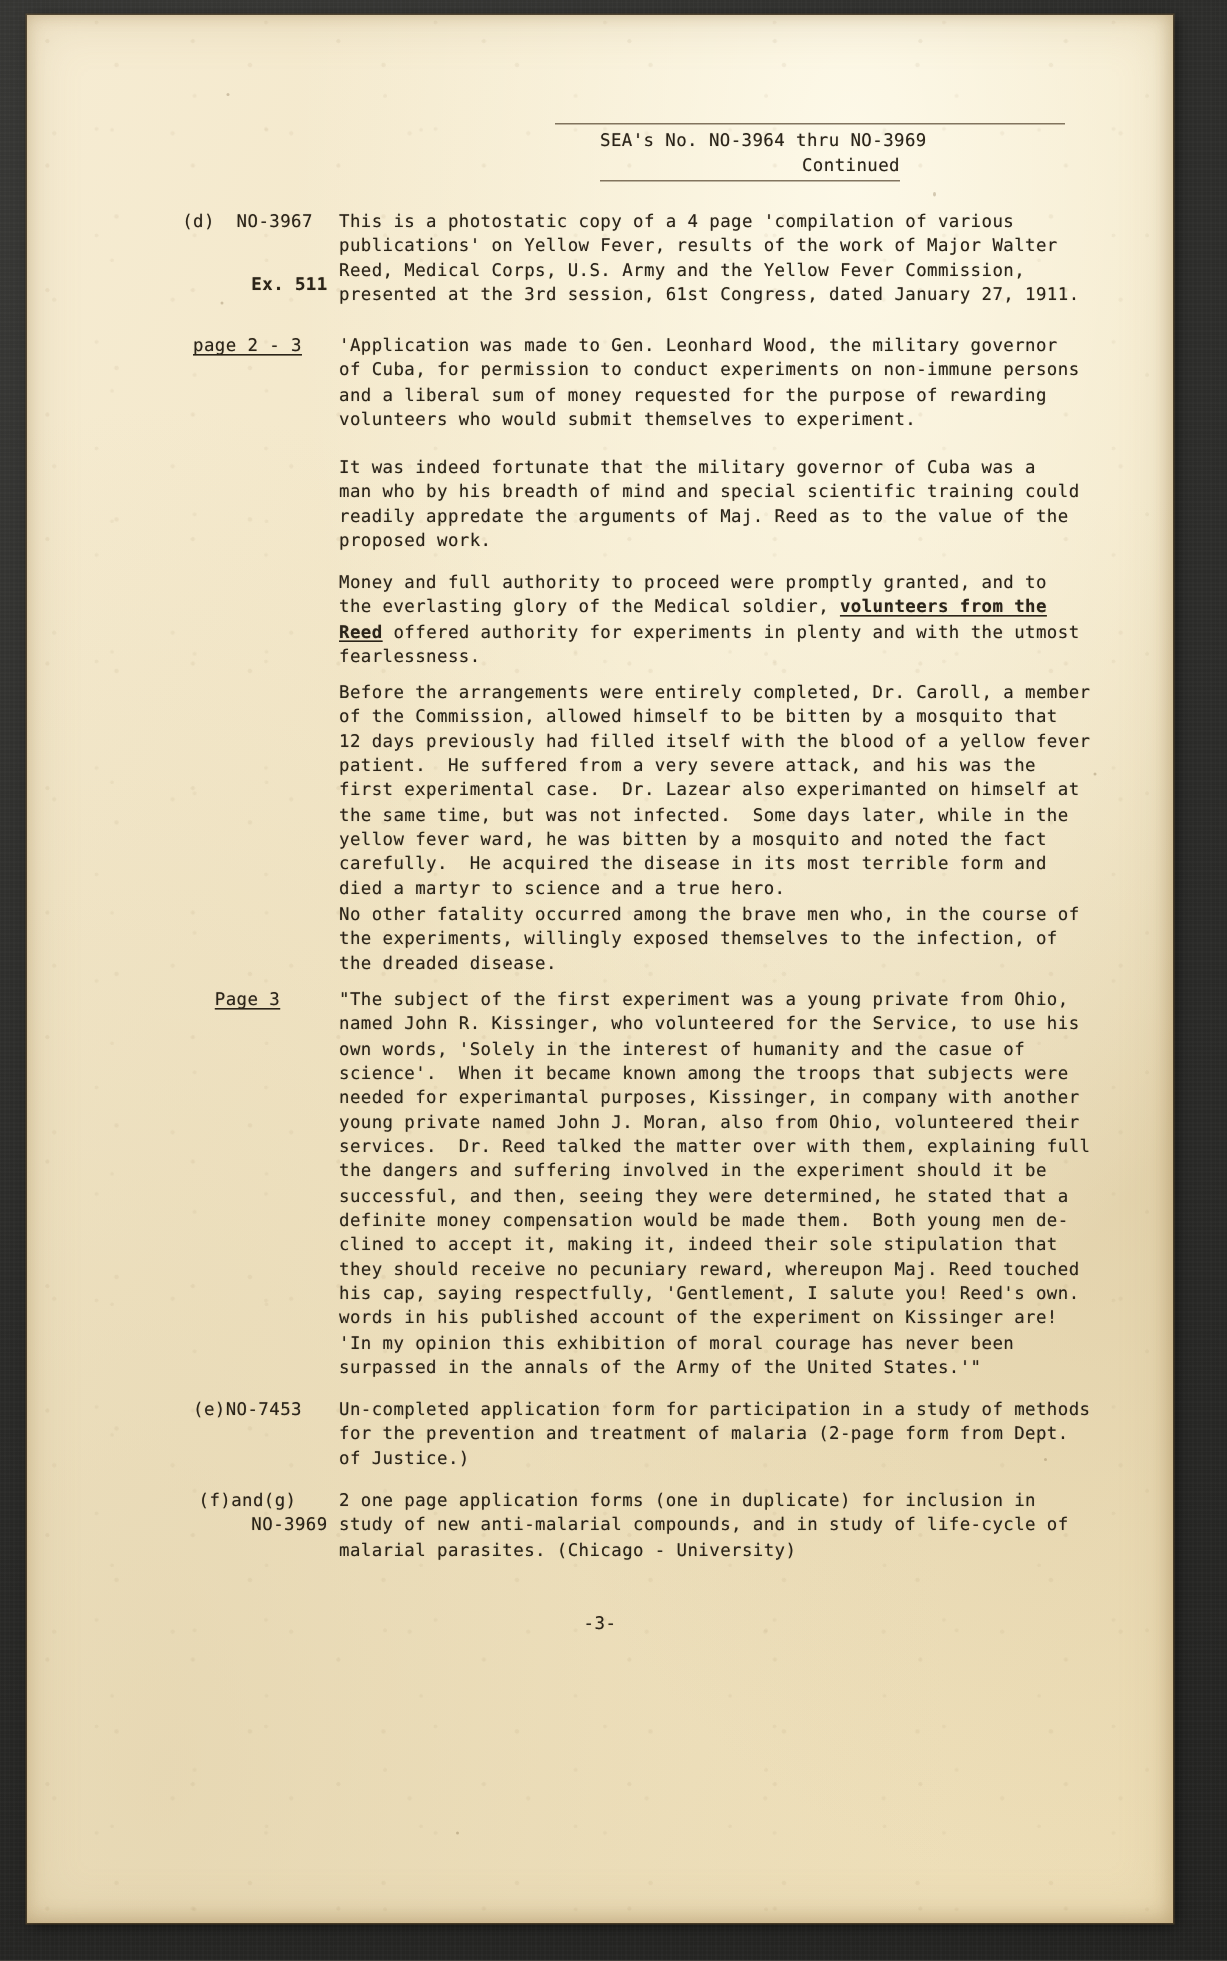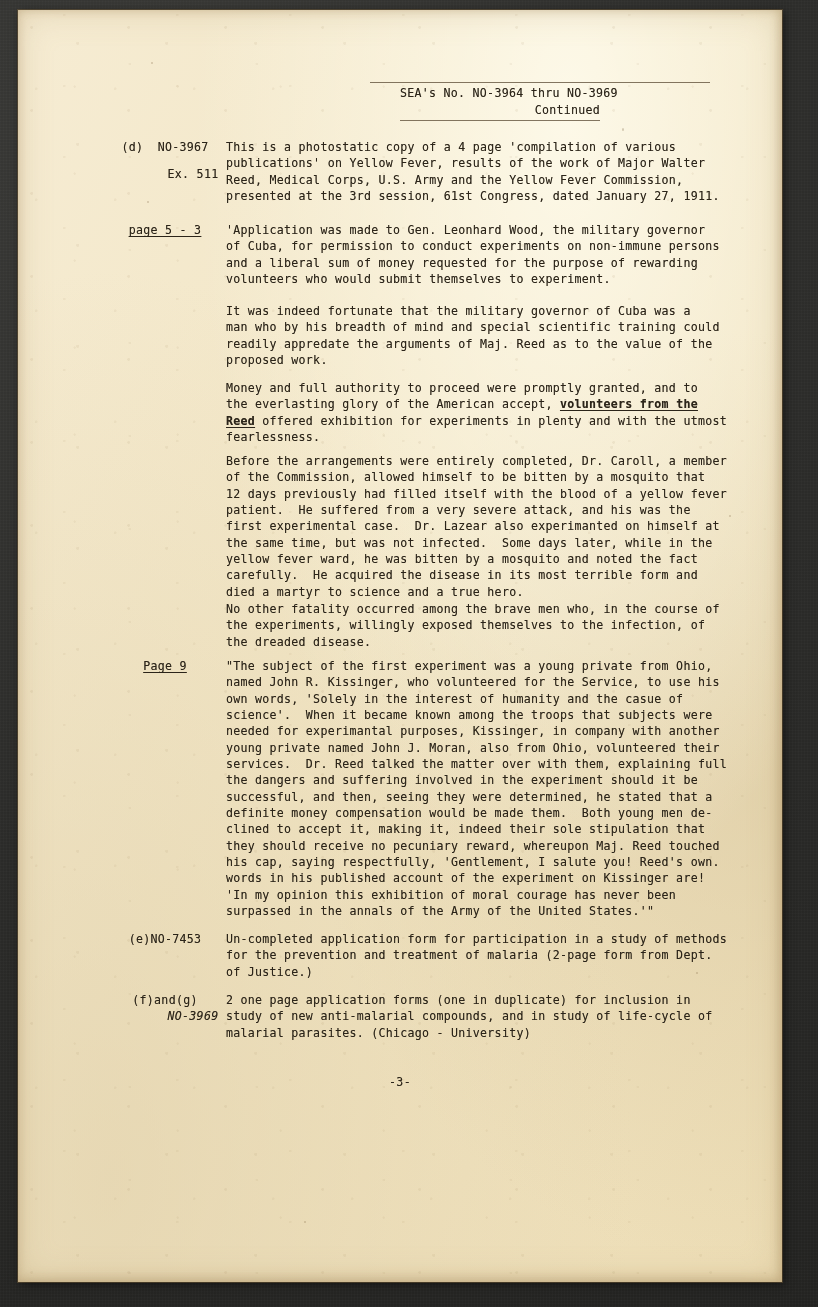--- a/index.html
+++ b/index.html
@@ -175,53 +175,53 @@
 
     <div class="doc-header">
       <div class="header-rule"></div>
       <div class="ink header-line-1">SEA's No. NO-3964 thru NO-3969</div>
       <div class="ink header-line-2">Continued</div>
       <div class="header-rule bottom"></div>
     </div>
 
     <div class="entry" style="left:88px;top:129px;width:640px;">
       <div class="ink gutter-label">(d)  NO-3967</div>
-      <div class="ink gutter-label indent-2" style="top:27px;">Ex. 511</div>
+      <div class="ink gutter-label indent-2" style="top:42px;font-weight:bold;">Ex. 511</div>
       <div class="para">
         <div class="ink">This is a photostatic copy of a 4 page 'compilation of various</div>
         <div class="ink">publications' on Yellow Fever, results of the work of Major Walter</div>
         <div class="ink">Reed, Medical Corps, U.S. Army and the Yellow Fever Commission,</div>
         <div class="ink">presented at the 3rd session, 61st Congress, dated January 27, 1911.</div>
       </div>
     </div>
 
     <div class="entry" style="left:88px;top:212px;width:640px;">
-      <div class="ink gutter-label underlined">page 5 - 3</div>
+      <div class="ink gutter-label underlined">page 2 - 3</div>
       <div class="para">
         <div class="ink">'Application was made to Gen. Leonhard Wood, the military governor</div>
         <div class="ink">of Cuba, for permission to conduct experiments on non-immune persons</div>
         <div class="ink">and a liberal sum of money requested for the purpose of rewarding</div>
         <div class="ink">volunteers who would submit themselves to experiment.</div>
       </div>
     </div>
 
     <div class="entry" style="left:88px;top:293px;width:640px;">
       <div class="para">
         <div class="ink">It was indeed fortunate that the military governor of Cuba was a</div>
         <div class="ink">man who by his breadth of mind and special scientific training could</div>
         <div class="ink">readily appredate the arguments of Maj. Reed as to the value of the</div>
         <div class="ink">proposed work.</div>
       </div>
     </div>
 
     <div class="entry" style="left:88px;top:370px;width:640px;">
       <div class="para">
         <div class="ink">Money and full authority to proceed were promptly granted, and to</div>
-        <div class="ink"><span>the everlasting glory of the American accept, </span><span class="u">volunteers from the</span></div>
-        <div class="ink"><span class="u">Reed</span><span> offered exhibition for experiments in plenty and with the utmost</span></div>
+        <div class="ink"><span>the everlasting glory of the Medical soldier, </span><span class="u">volunteers from the</span></div>
+        <div class="ink"><span class="u">Reed</span><span> offered authority for experiments in plenty and with the utmost</span></div>
         <div class="ink">fearlessness.</div>
       </div>
     </div>
 
     <div class="entry" style="left:88px;top:443px;width:640px;">
       <div class="para">
         <div class="ink">Before the arrangements were entirely completed, Dr. Caroll, a member</div>
         <div class="ink">of the Commission, allowed himself to be bitten by a mosquito that</div>
         <div class="ink">12 days previously had filled itself with the blood of a yellow fever</div>
         <div class="ink">patient.  He suffered from a very severe attack, and his was the</div>
@@ -235,21 +235,21 @@
 
     <div class="entry" style="left:88px;top:591px;width:640px;">
       <div class="para">
         <div class="ink">No other fatality occurred among the brave men who, in the course of</div>
         <div class="ink">the experiments, willingly exposed themselves to the infection, of</div>
         <div class="ink">the dreaded disease.</div>
       </div>
     </div>
 
     <div class="entry" style="left:88px;top:648px;width:640px;">
-      <div class="ink gutter-label underlined">Page 9</div>
+      <div class="ink gutter-label underlined">Page 3</div>
       <div class="para">
         <div class="ink">"The subject of the first experiment was a young private from Ohio,</div>
         <div class="ink">named John R. Kissinger, who volunteered for the Service, to use his</div>
         <div class="ink">own words, 'Solely in the interest of humanity and the casue of</div>
         <div class="ink">science'.  When it became known among the troops that subjects were</div>
         <div class="ink">needed for experimantal purposes, Kissinger, in company with another</div>
         <div class="ink">young private named John J. Moran, also from Ohio, volunteered their</div>
         <div class="ink">services.  Dr. Reed talked the matter over with them, explaining full</div>
         <div class="ink">the dangers and suffering involved in the experiment should it be</div>
         <div class="ink">successful, and then, seeing they were determined, he stated that a</div>
@@ -267,21 +267,21 @@
       <div class="ink gutter-label">(e)NO-7453</div>
       <div class="para">
         <div class="ink">Un-completed application form for participation in a study of methods</div>
         <div class="ink">for the prevention and treatment of malaria (2-page form from Dept.</div>
         <div class="ink">of Justice.)</div>
       </div>
     </div>
 
     <div class="entry" style="left:88px;top:982px;width:640px;">
       <div class="ink gutter-label">(f)and(g)</div>
-      <div class="ink gutter-label indent-2" style="top:16.35px;font-style:italic;">NO-3969</div>
+      <div class="ink gutter-label indent-2" style="top:16.35px;">NO-3969</div>
       <div class="para">
         <div class="ink">2 one page application forms (one in duplicate) for inclusion in</div>
         <div class="ink">study of new anti-malarial compounds, and in study of life-cycle of</div>
         <div class="ink">malarial parasites. (Chicago - University)</div>
       </div>
     </div>
 
     <div class="footer">
       <div class="ink fnum" style="white-space:normal;">-3-</div>
     </div>

